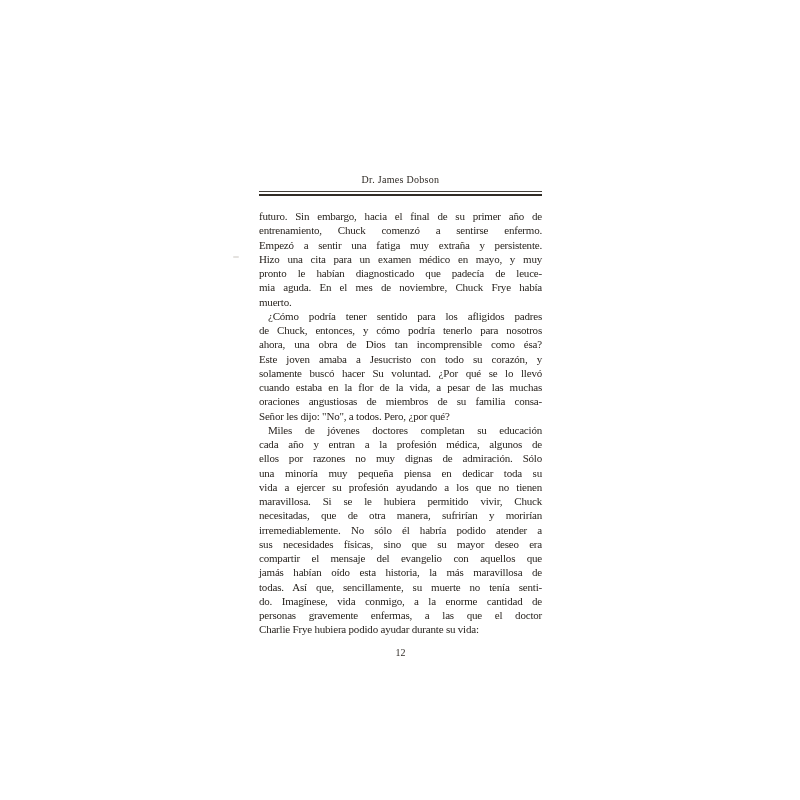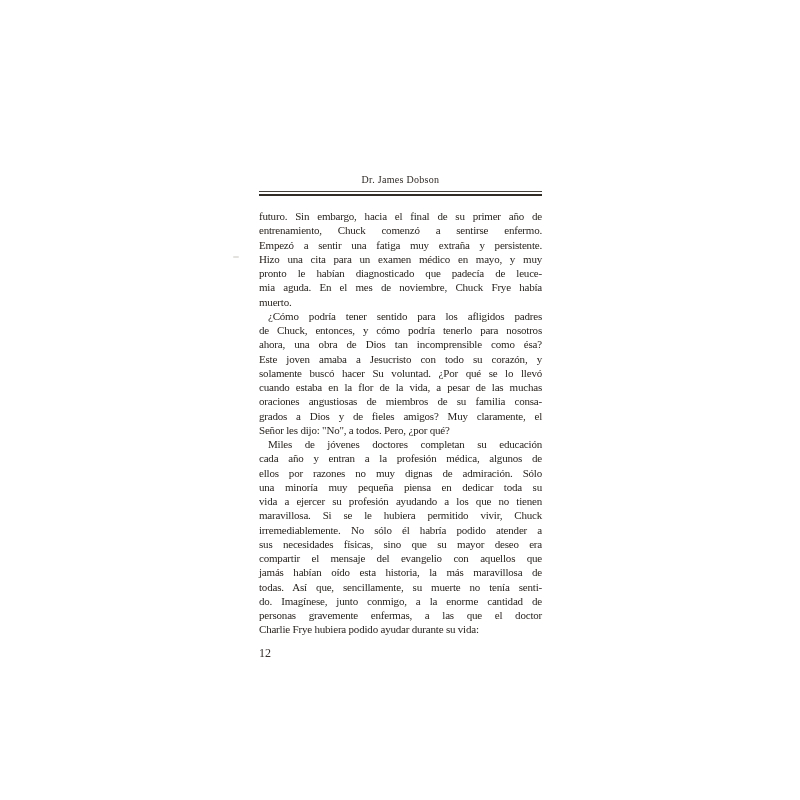--- a/index.html
+++ b/index.html
@@ -48,22 +48,22 @@
     white-space: normal;
   }
   .line.last {
     text-align-last: left;
   }
   .line.indent {
     text-indent: 9px;
   }
   .page-number {
     margin-top: 10px;
-    text-align: left;
-    font-size: 12px;
+    text-align: center;
+    font-size: 10px;
     line-height: 12px;
     color: #332e29;
   }
   .scan-smudge {
     position: absolute;
     left: 233px;
     top: 256px;
     width: 6px;
     height: 2px;
     background: #e4e2df;
@@ -84,33 +84,33 @@
       <div class="line">pronto le habían diagnosticado que padecía de leuce-</div>
       <div class="line">mia aguda. En el mes de noviembre, Chuck Frye había</div>
       <div class="line last">muerto.</div>
       <div class="line indent">¿Cómo podría tener sentido para los afligidos padres</div>
       <div class="line">de Chuck, entonces, y cómo podría tenerlo para nosotros</div>
       <div class="line">ahora, una obra de Dios tan incomprensible como ésa?</div>
       <div class="line">Este joven amaba a Jesucristo con todo su corazón, y</div>
       <div class="line">solamente buscó hacer Su voluntad. ¿Por qué se lo llevó</div>
       <div class="line">cuando estaba en la flor de la vida, a pesar de las muchas</div>
       <div class="line">oraciones angustiosas de miembros de su familia consa-</div>
-      <div class="line">grados a Dios y de fieles amigos? Muy claramente, el</div>
       <div class="line last">Señor les dijo: "No", a todos. Pero, ¿por qué?</div>
       <div class="line indent">Miles de jóvenes doctores completan su educación</div>
       <div class="line">cada año y entran a la profesión médica, algunos de</div>
       <div class="line">ellos por razones no muy dignas de admiración. Sólo</div>
       <div class="line">una minoría muy pequeña piensa en dedicar toda su</div>
       <div class="line">vida a ejercer su profesión ayudando a los que no tienen</div>
       <div class="line">maravillosa. Si se le hubiera permitido vivir, Chuck</div>
+      <div class="line">necesitadas, que de otra manera, sufrirían y morirían</div>
       <div class="line">irremediablemente. No sólo él habría podido atender a</div>
       <div class="line">sus necesidades físicas, sino que su mayor deseo era</div>
       <div class="line">compartir el mensaje del evangelio con aquellos que</div>
       <div class="line">jamás habían oído esta historia, la más maravillosa de</div>
       <div class="line">todas. Así que, sencillamente, su muerte no tenía senti-</div>
-      <div class="line">do. Imagínese, junto conmigo, a la enorme cantidad de</div>
+      <div class="line">do. Imagínese, vida conmigo, a la enorme cantidad de</div>
       <div class="line">personas gravemente enfermas, a las que el doctor</div>
       <div class="line last">Charlie Frye hubiera podido ayudar durante su vida:</div>
     </div>
   <div class="page-number">12</div>
 </div>
 
 <div class="scan-smudge"></div>
 
 </body></html>

